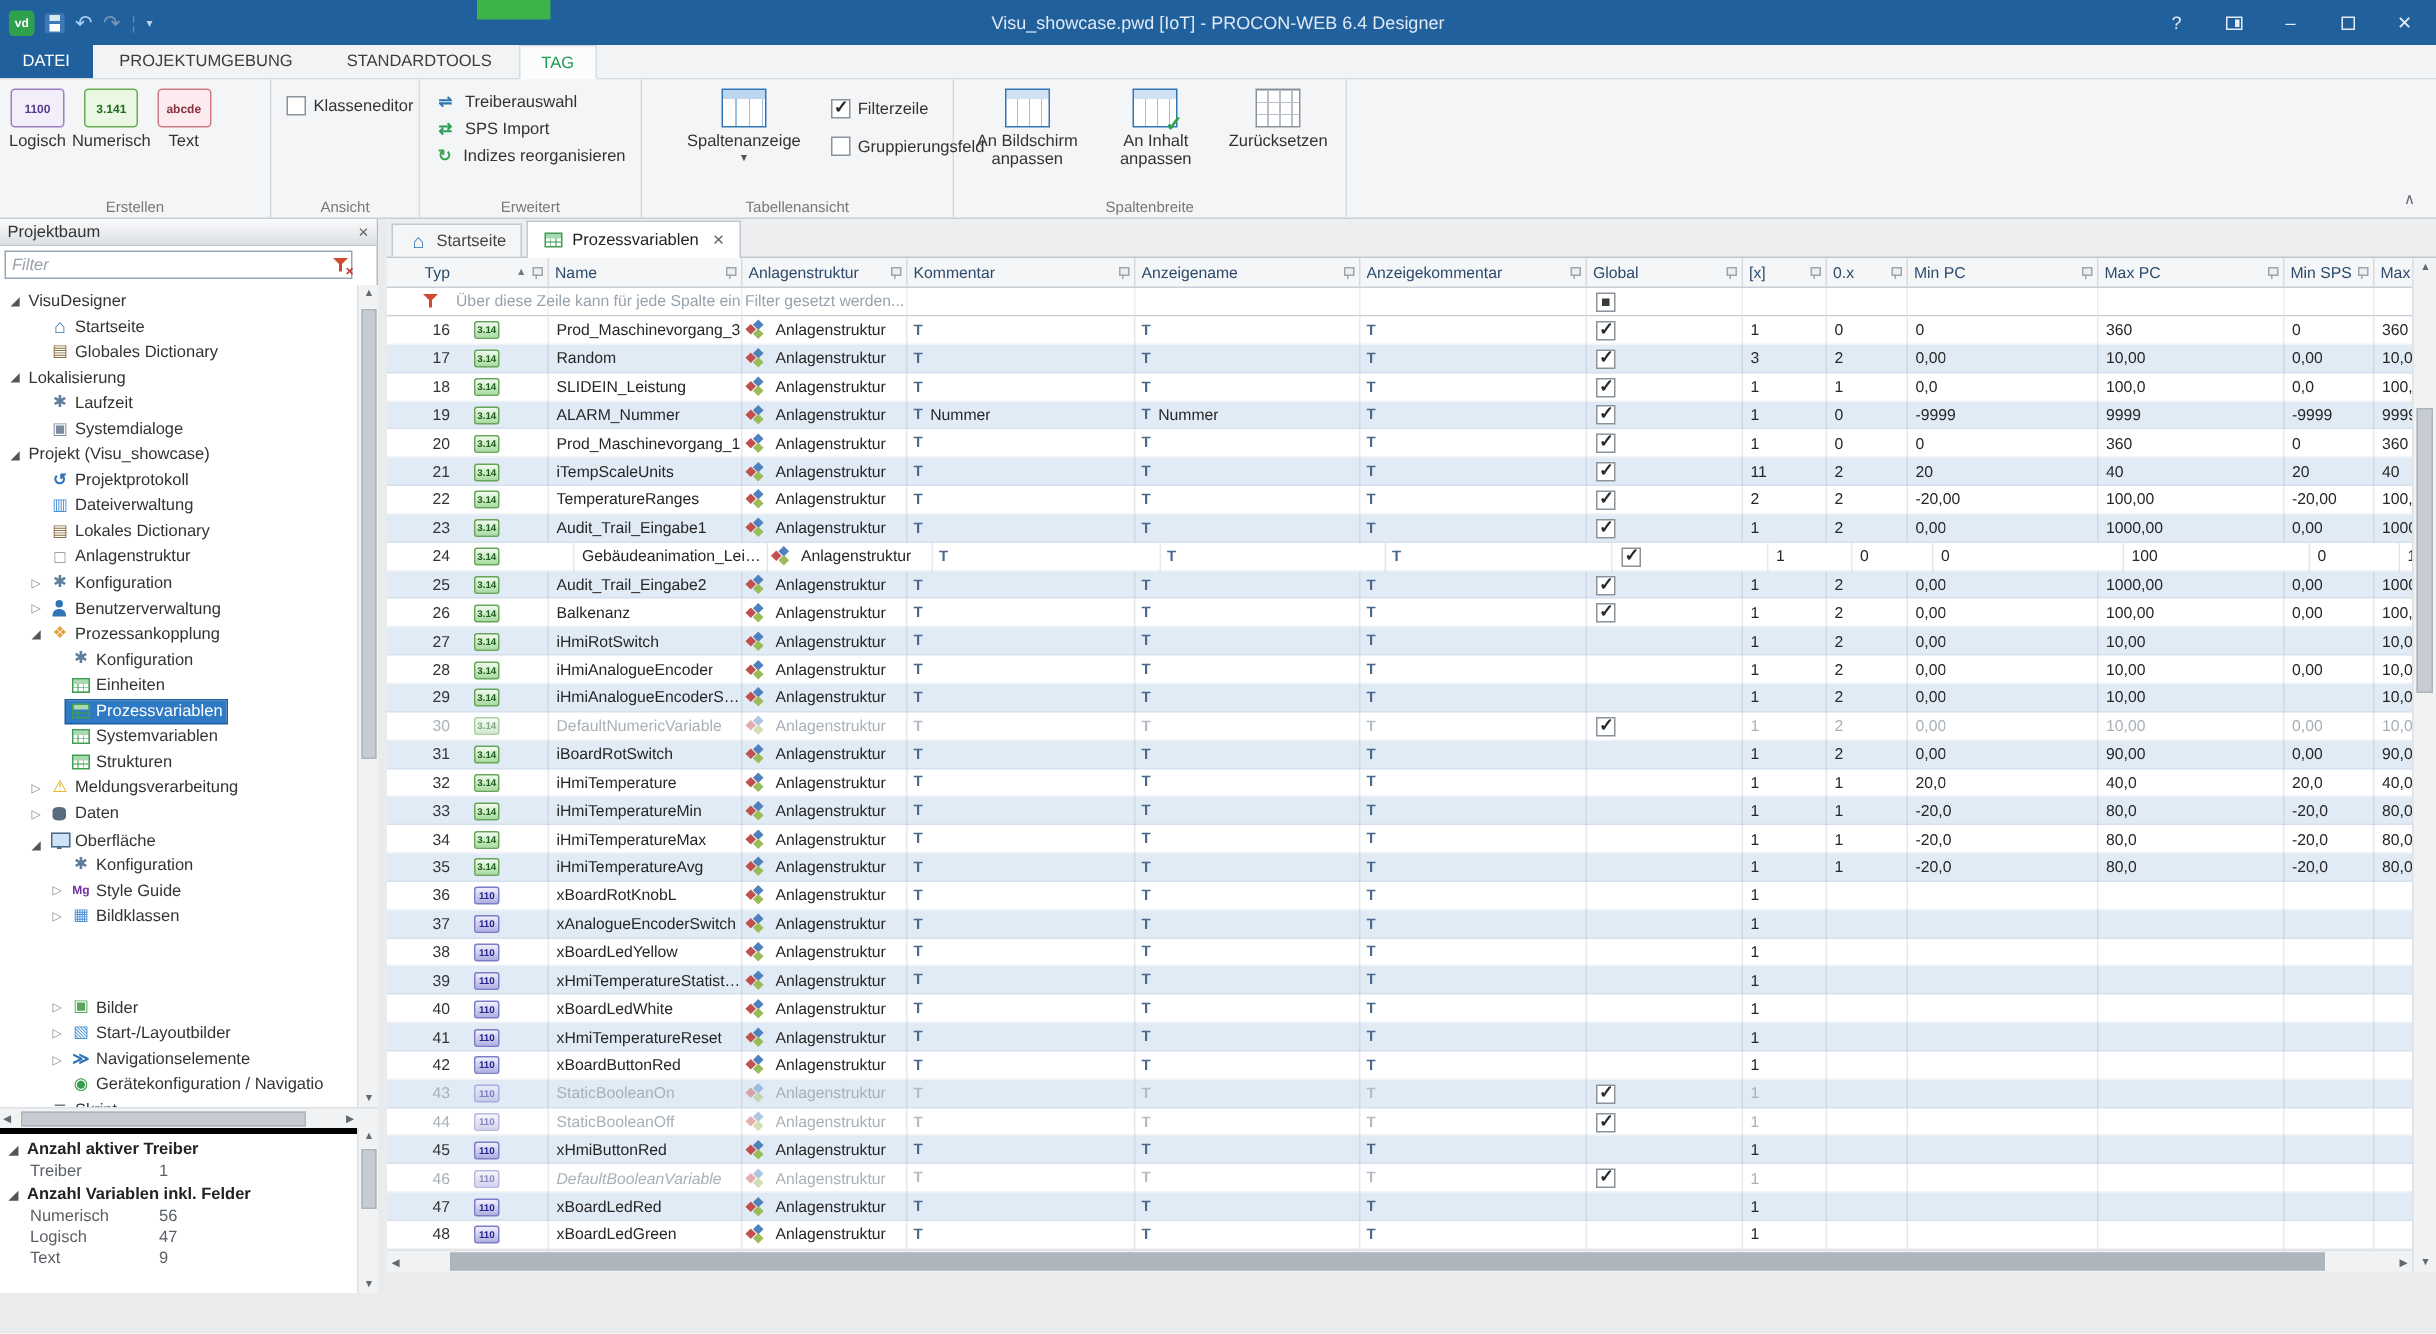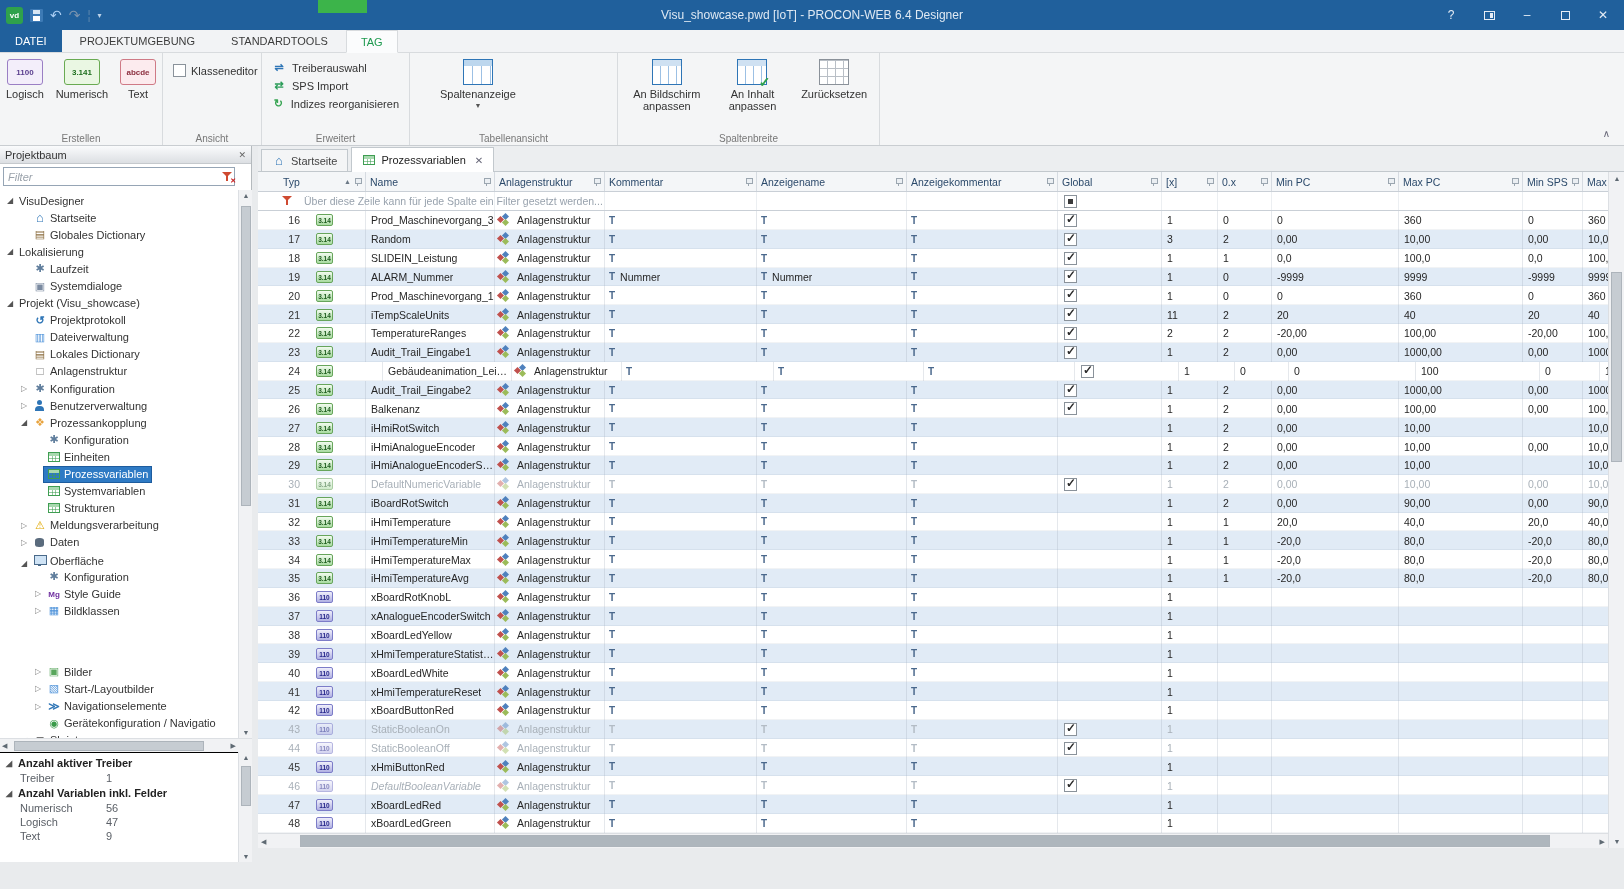--- a/index.html
+++ b/index.html
@@ -29,21 +29,21 @@
   
   .tabs-row{position:absolute;left:0;top:30px;width:100%;height:23px;background:#f2f3f5;display:flex;border-bottom:1px solid #d8dbde}
   .rtab{padding:0 18px;display:flex;align-items:center;color:#3c3c3c;font-size:11px}
   .rtab.datei{background:#20609c;color:#fff;padding:0 15px}
   .rtab.active{background:#fbfcfd;color:#1e9a4f;border:1px solid #d8dbde;border-bottom:1px solid #fbfcfd;margin-bottom:-1px;padding:0 14px}
 
   
   .ribbon{position:absolute;left:0;top:53px;width:100%;height:93px;background:#f4f5f6;border-bottom:1px solid #c9cdd1;display:flex}
   .rgroup{position:relative;border-right:1px solid #d8dbde;padding:3px 4px 15px 4px;flex:0 0 auto}
   .glabel{position:absolute;bottom:1px;left:0;right:0;text-align:center;color:#777;font-size:10px}
-  .g-erstellen{width:163px;display:flex;justify-content:space-between}
+  .g-erstellen{width:181px;display:flex;justify-content:flex-start}
   .g-ansicht{width:99px}
   .g-erweitert{width:148px}
   .g-tabelle{width:208px;display:flex}
   .g-breite{width:262px;display:flex;justify-content:space-around}
   .bigbtn{display:flex;flex-direction:column;align-items:center;padding:3px 2px;gap:3px}
   .ric{width:36px;height:26px;border-radius:3px;display:flex;align-items:center;justify-content:center;font-weight:bold;font-size:8px}
   .ric-log{background:#f3eefa;border:1px solid #9a7fc4;color:#5a3e8e}
   .ric-num{background:#eaf7e3;border:1px solid #69aa52;color:#1d6e1d}
   .ric-text{background:#fcebee;border:1px solid #cf7a86;color:#8c2f3f}
   .rlbl{color:#333;text-align:center;line-height:12px;max-width:84px}
@@ -109,21 +109,21 @@
   .ti-script::before{content:"≣";color:#777}
   .ti-table{width:12px;height:10px;flex:0 0 12px;border:1px solid #3f9e52;background:linear-gradient(#a9d9b0,#a9d9b0) 0 0/100% 3px no-repeat,repeating-linear-gradient(90deg,transparent 0 2.6px,rgba(63,158,82,.55) 2.6px 3.6px),repeating-linear-gradient(0deg,transparent 0 2.3px,rgba(63,158,82,.55) 2.3px 3.3px);margin:0 1px}
   
   .sbv,.sbh{position:absolute;background:#f1f2f4}
   .sbv{border-left:1px solid #dcdfe3}
   .sbh{border-top:1px solid #dcdfe3}
   .sb-arrow{position:absolute;color:#5f6a73;font-size:7px;text-align:center}
   .sb-thumb{position:absolute;background:#c6ccd2;border:1px solid #adb4bb}
   .tree-vscroll{left:238px;top:44px;width:14px;height:548px}
   .tree-hscroll{left:0;top:592px;width:252px;height:14px}
-  .stats{position:absolute;left:0;top:606px;width:238px;height:110px;background:#fff;border-top:1px solid #000000;padding-top:2px}
+  .stats{position:absolute;left:0;top:606px;width:238px;height:110px;background:#fff;border-top:4px solid #000000;padding-top:2px}
   .stats-vscroll{left:238px;top:606px;width:14px;height:110px}
   .stitle{display:flex;align-items:center;gap:4px;padding:2px 4px;font-weight:bold;color:#222}
   .stitle .texp{width:10px;flex:0 0 10px}
   .srow{display:flex;padding:1px 4px 1px 20px;color:#5a5f66}
   .slabel{width:86px}
   .sval{color:#5a5f66}
 
   
   .main{position:absolute;left:258px;top:146px;width:1366px;height:716px;background:#e9ebed}
   .doctabs{position:absolute;left:0;top:0;width:100%;height:26px;background:#eceef0;border-bottom:1px solid #c2c8cd;display:flex;align-items:flex-end}
@@ -258,20 +258,30 @@
         <span>Indizes reorganisieren</span>
       </div>
       <div class="glabel">Erweitert</div>
     </div>
     <div class="rgroup g-tabelle">
       <div class="bigbtn" style="margin-left:24px">
         <span class="icn-cols"></span>
         <span class="rlbl">Spaltenanzeige</span>
         <span class="caret">▼</span>
       </div>
+      <div style="margin-left:18px;padding-top:6px">
+        <div class="rcheck" style="margin:4px 0">
+          <span class="cb checked"></span>
+          <span>Filterzeile</span>
+        </div>
+        <div class="rcheck" style="margin:12px 0 0 0">
+          <span class="cb"></span>
+          <span>Gruppierungsfeld</span>
+        </div>
+      </div>
       <div class="glabel">Tabellenansicht</div>
     </div>
     <div class="rgroup g-breite">
       <div class="bigbtn" style="width:88px">
         <span class="icn-fit"></span>
         <span class="rlbl">An Bildschirm anpassen</span>
       </div>
       <div class="bigbtn" style="width:80px">
         <span class="icn-fit check"></span>
         <span class="rlbl">An Inhalt anpassen</span>

